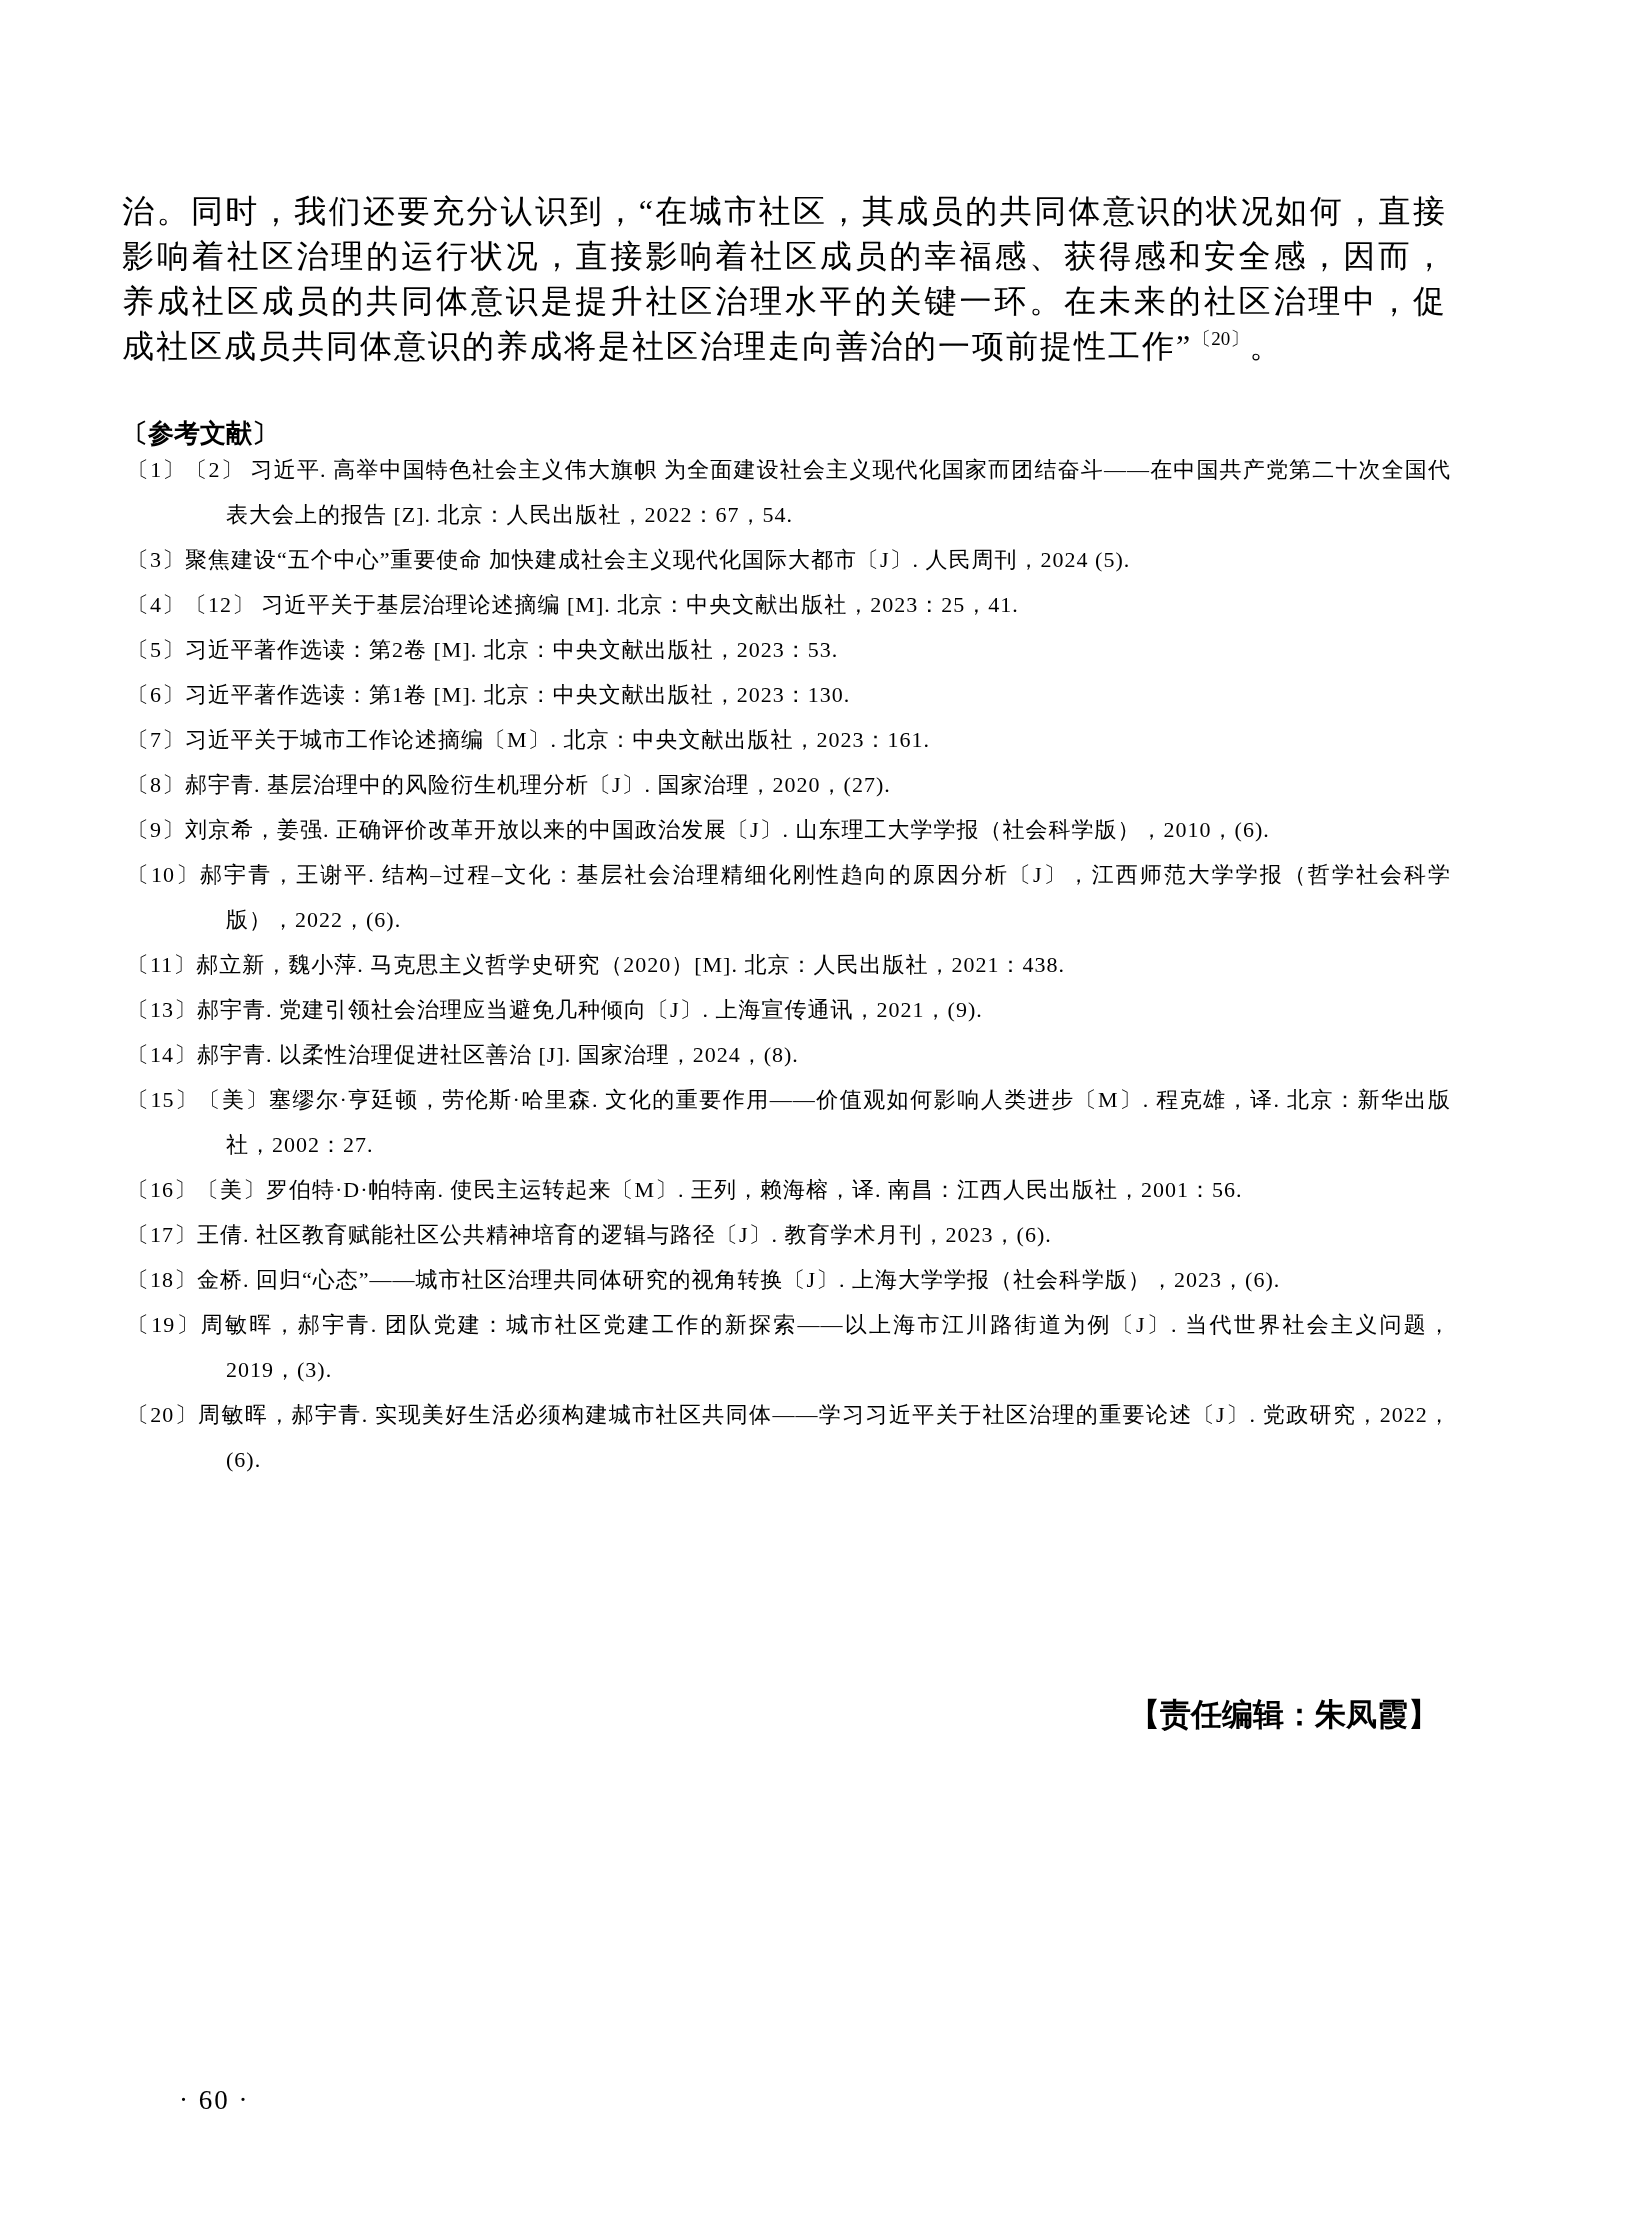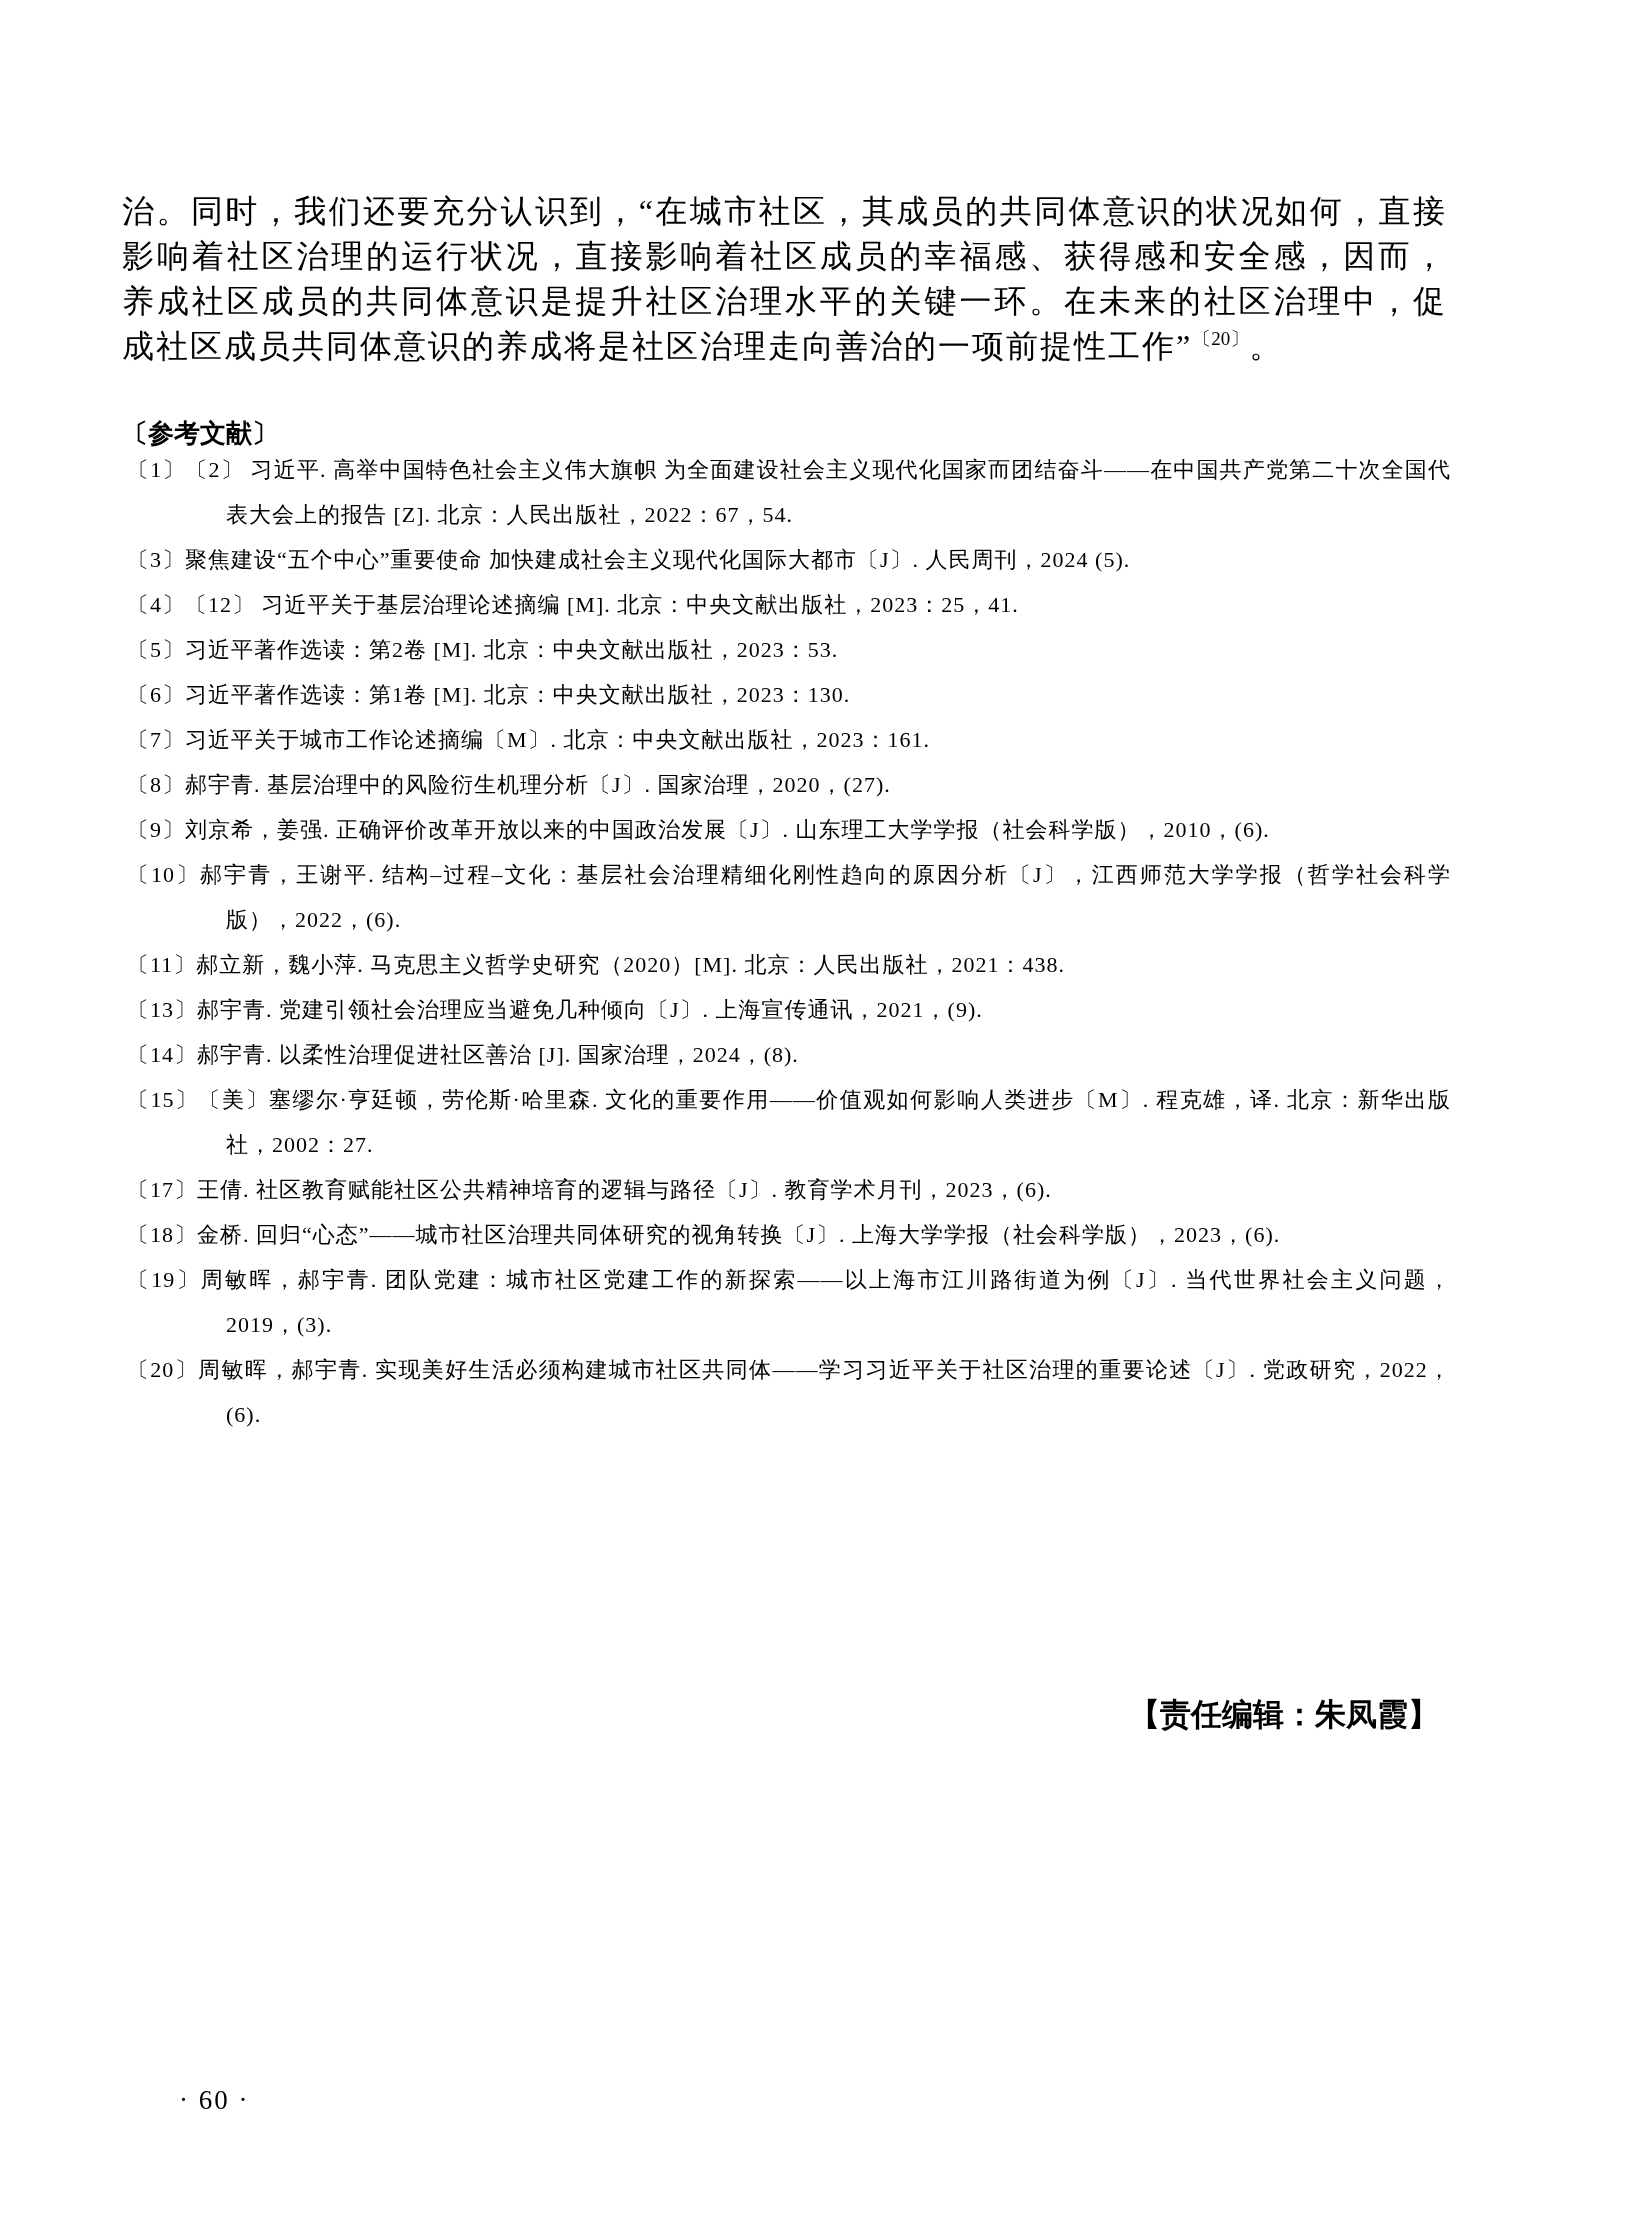--- a/index.html
+++ b/index.html
@@ -95,20 +95,21 @@
       <li class="ref-item">〔5〕习近平著作选读：第2卷 [M]. 北京：中央文献出版社，2023：53.</li>
       <li class="ref-item">〔6〕习近平著作选读：第1卷 [M]. 北京：中央文献出版社，2023：130.</li>
       <li class="ref-item">〔7〕习近平关于城市工作论述摘编〔M〕. 北京：中央文献出版社，2023：161.</li>
       <li class="ref-item">〔8〕郝宇青. 基层治理中的风险衍生机理分析〔J〕. 国家治理，2020，(27).</li>
       <li class="ref-item">〔9〕刘京希，姜强. 正确评价改革开放以来的中国政治发展〔J〕. 山东理工大学学报（社会科学版），2010，(6).</li>
       <li class="ref-item">〔10〕郝宇青，王谢平. 结构–过程–文化：基层社会治理精细化刚性趋向的原因分析〔J〕，江西师范大学学报（哲学社会科学版），2022，(6).</li>
       <li class="ref-item">〔11〕郝立新，魏小萍. 马克思主义哲学史研究（2020）[M]. 北京：人民出版社，2021：438.</li>
       <li class="ref-item">〔13〕郝宇青. 党建引领社会治理应当避免几种倾向〔J〕. 上海宣传通讯，2021，(9).</li>
       <li class="ref-item">〔14〕郝宇青. 以柔性治理促进社区善治 [J]. 国家治理，2024，(8).</li>
       <li class="ref-item">〔15〕〔美〕塞缪尔·亨廷顿，劳伦斯·哈里森. 文化的重要作用——价值观如何影响人类进步〔M〕. 程克雄，译. 北京：新华出版社，2002：27.</li>
+      <li class="ref-item">〔16〕〔美〕罗伯特·D·帕特南. 使民主运转起来〔M〕. 王列，赖海榕，译. 南昌：江西人民出版社，2001：56.</li>
       <li class="ref-item">〔17〕王倩. 社区教育赋能社区公共精神培育的逻辑与路径〔J〕. 教育学术月刊，2023，(6).</li>
       <li class="ref-item">〔18〕金桥. 回归“心态”——城市社区治理共同体研究的视角转换〔J〕. 上海大学学报（社会科学版），2023，(6).</li>
       <li class="ref-item">〔19〕周敏晖，郝宇青. 团队党建：城市社区党建工作的新探索——以上海市江川路街道为例〔J〕. 当代世界社会主义问题，2019，(3).</li>
       <li class="ref-item">〔20〕周敏晖，郝宇青. 实现美好生活必须构建城市社区共同体——学习习近平关于社区治理的重要论述〔J〕. 党政研究，2022，(6).</li>
     </ol>
 
   <div class="editor-credit">【责任编辑：朱凤霞】</div>
 
   <div class="page-number">· 60 ·</div>
 

